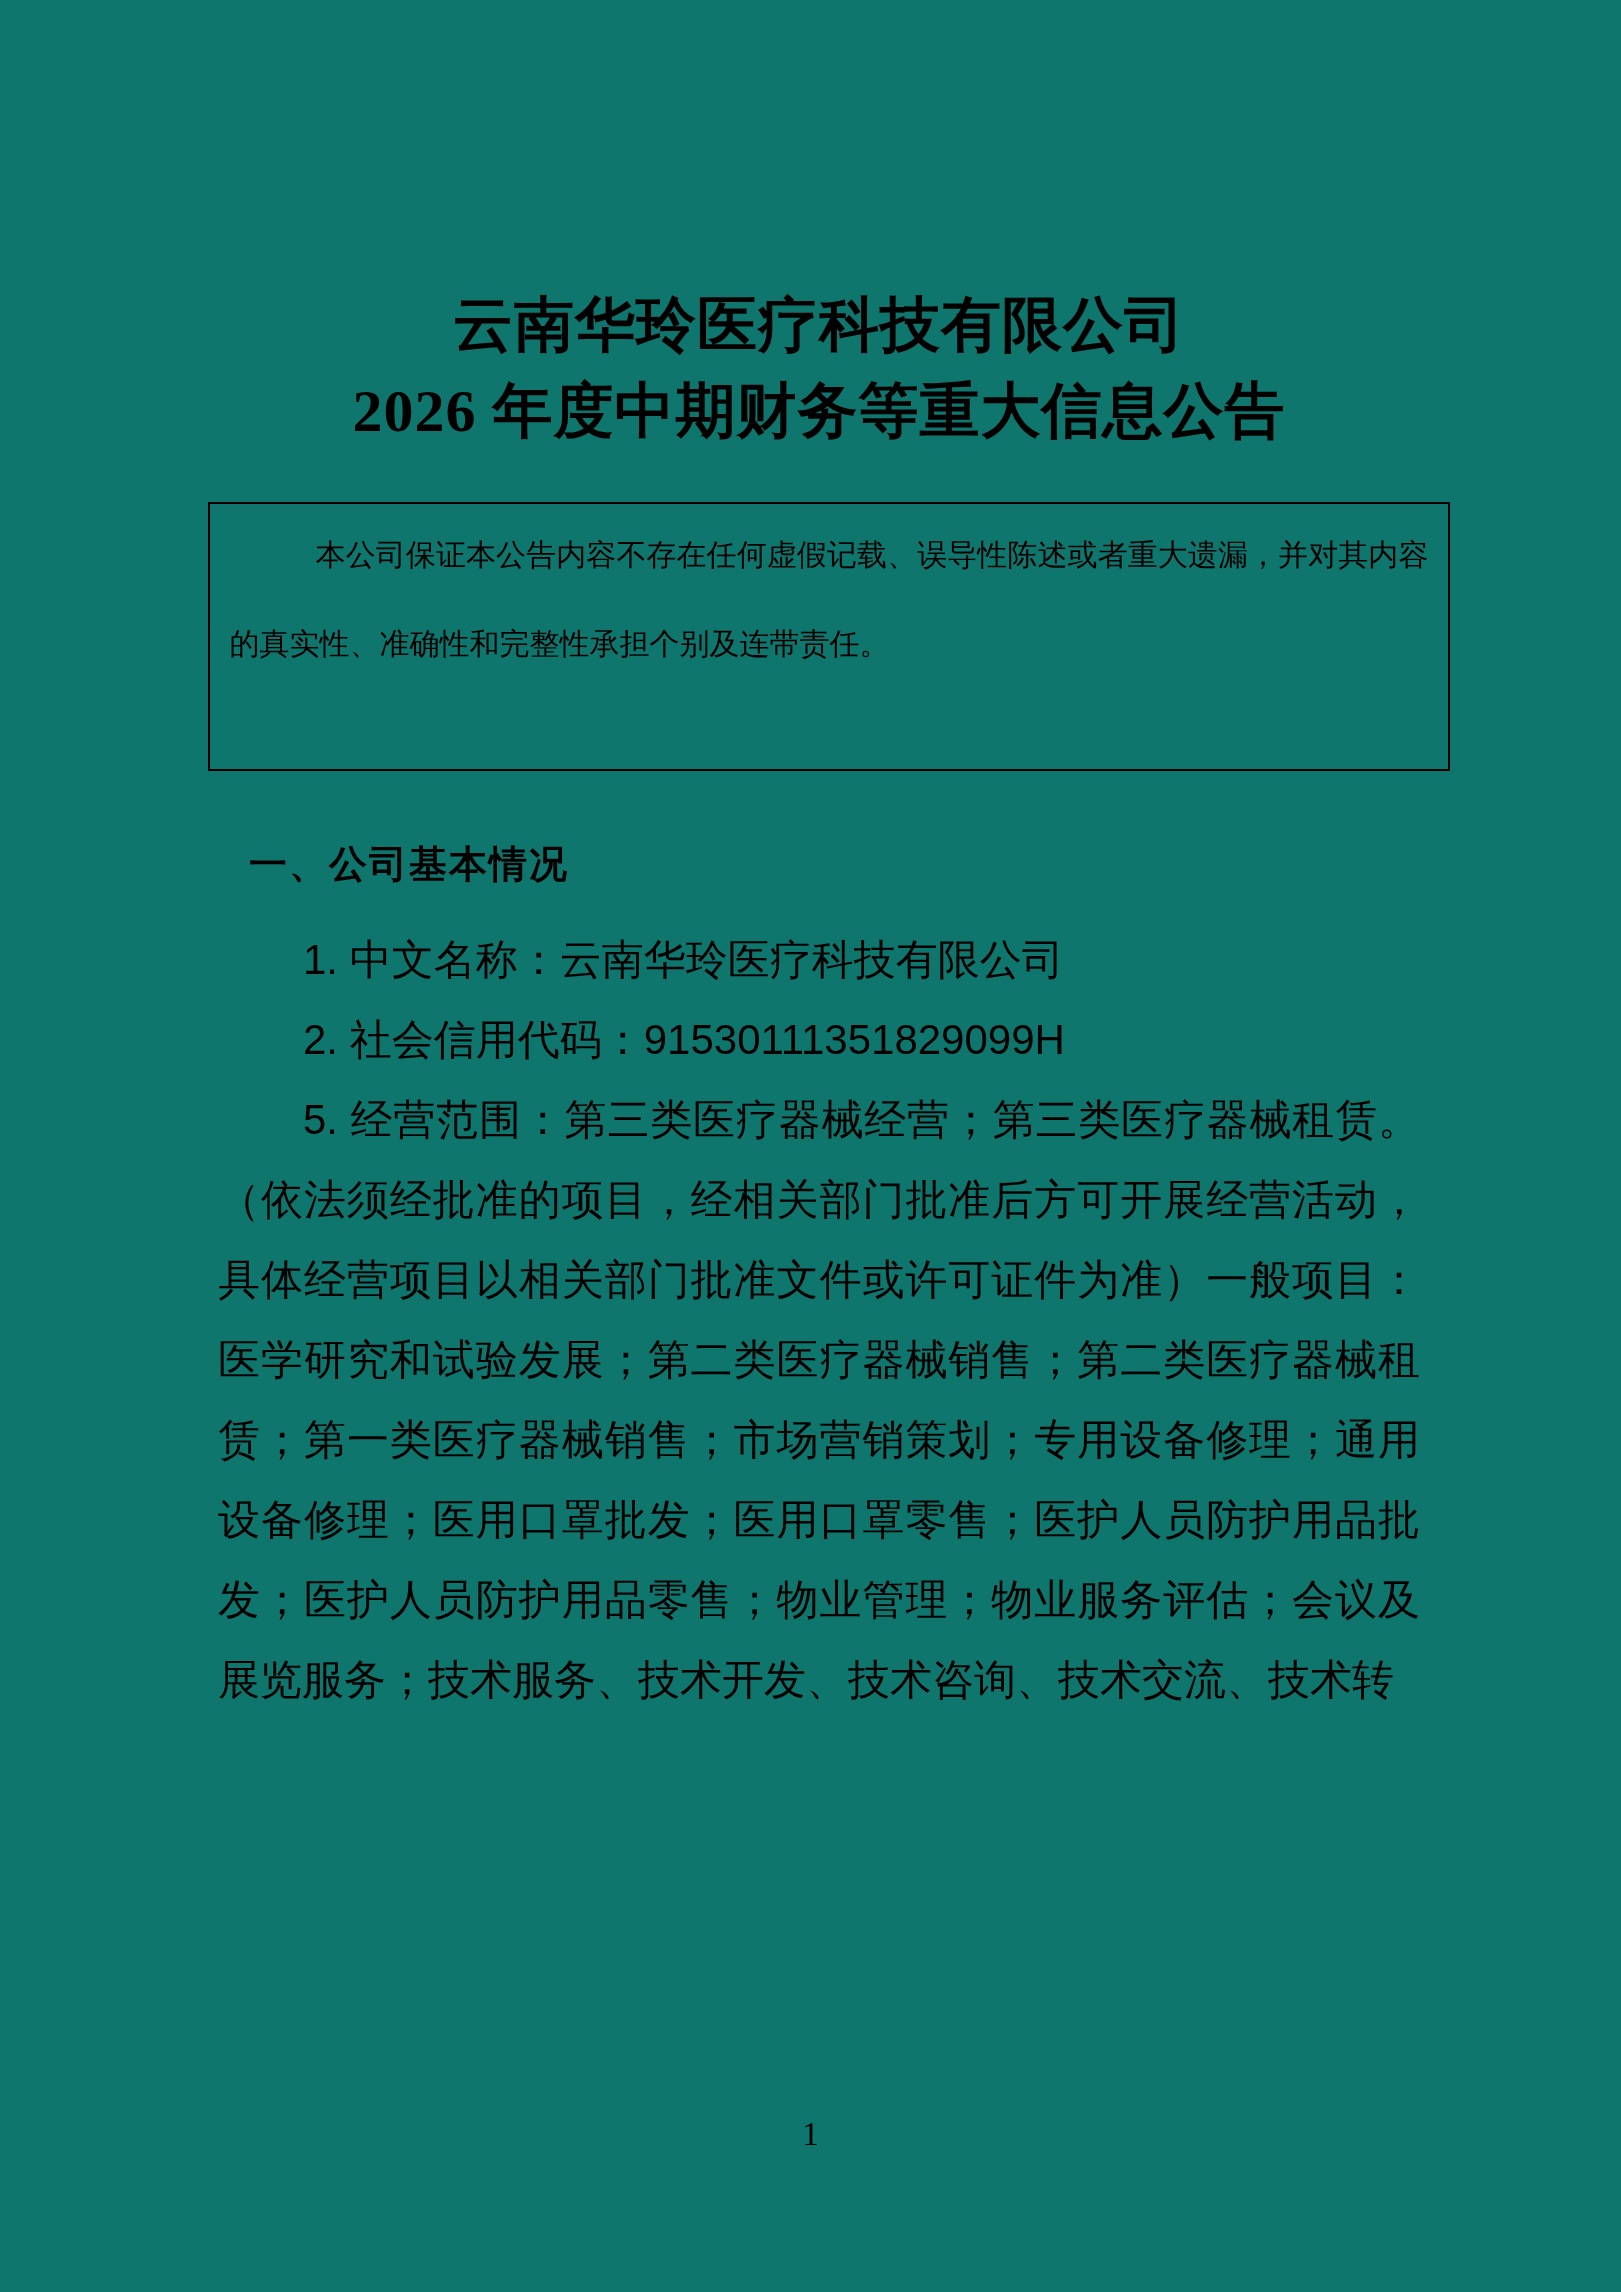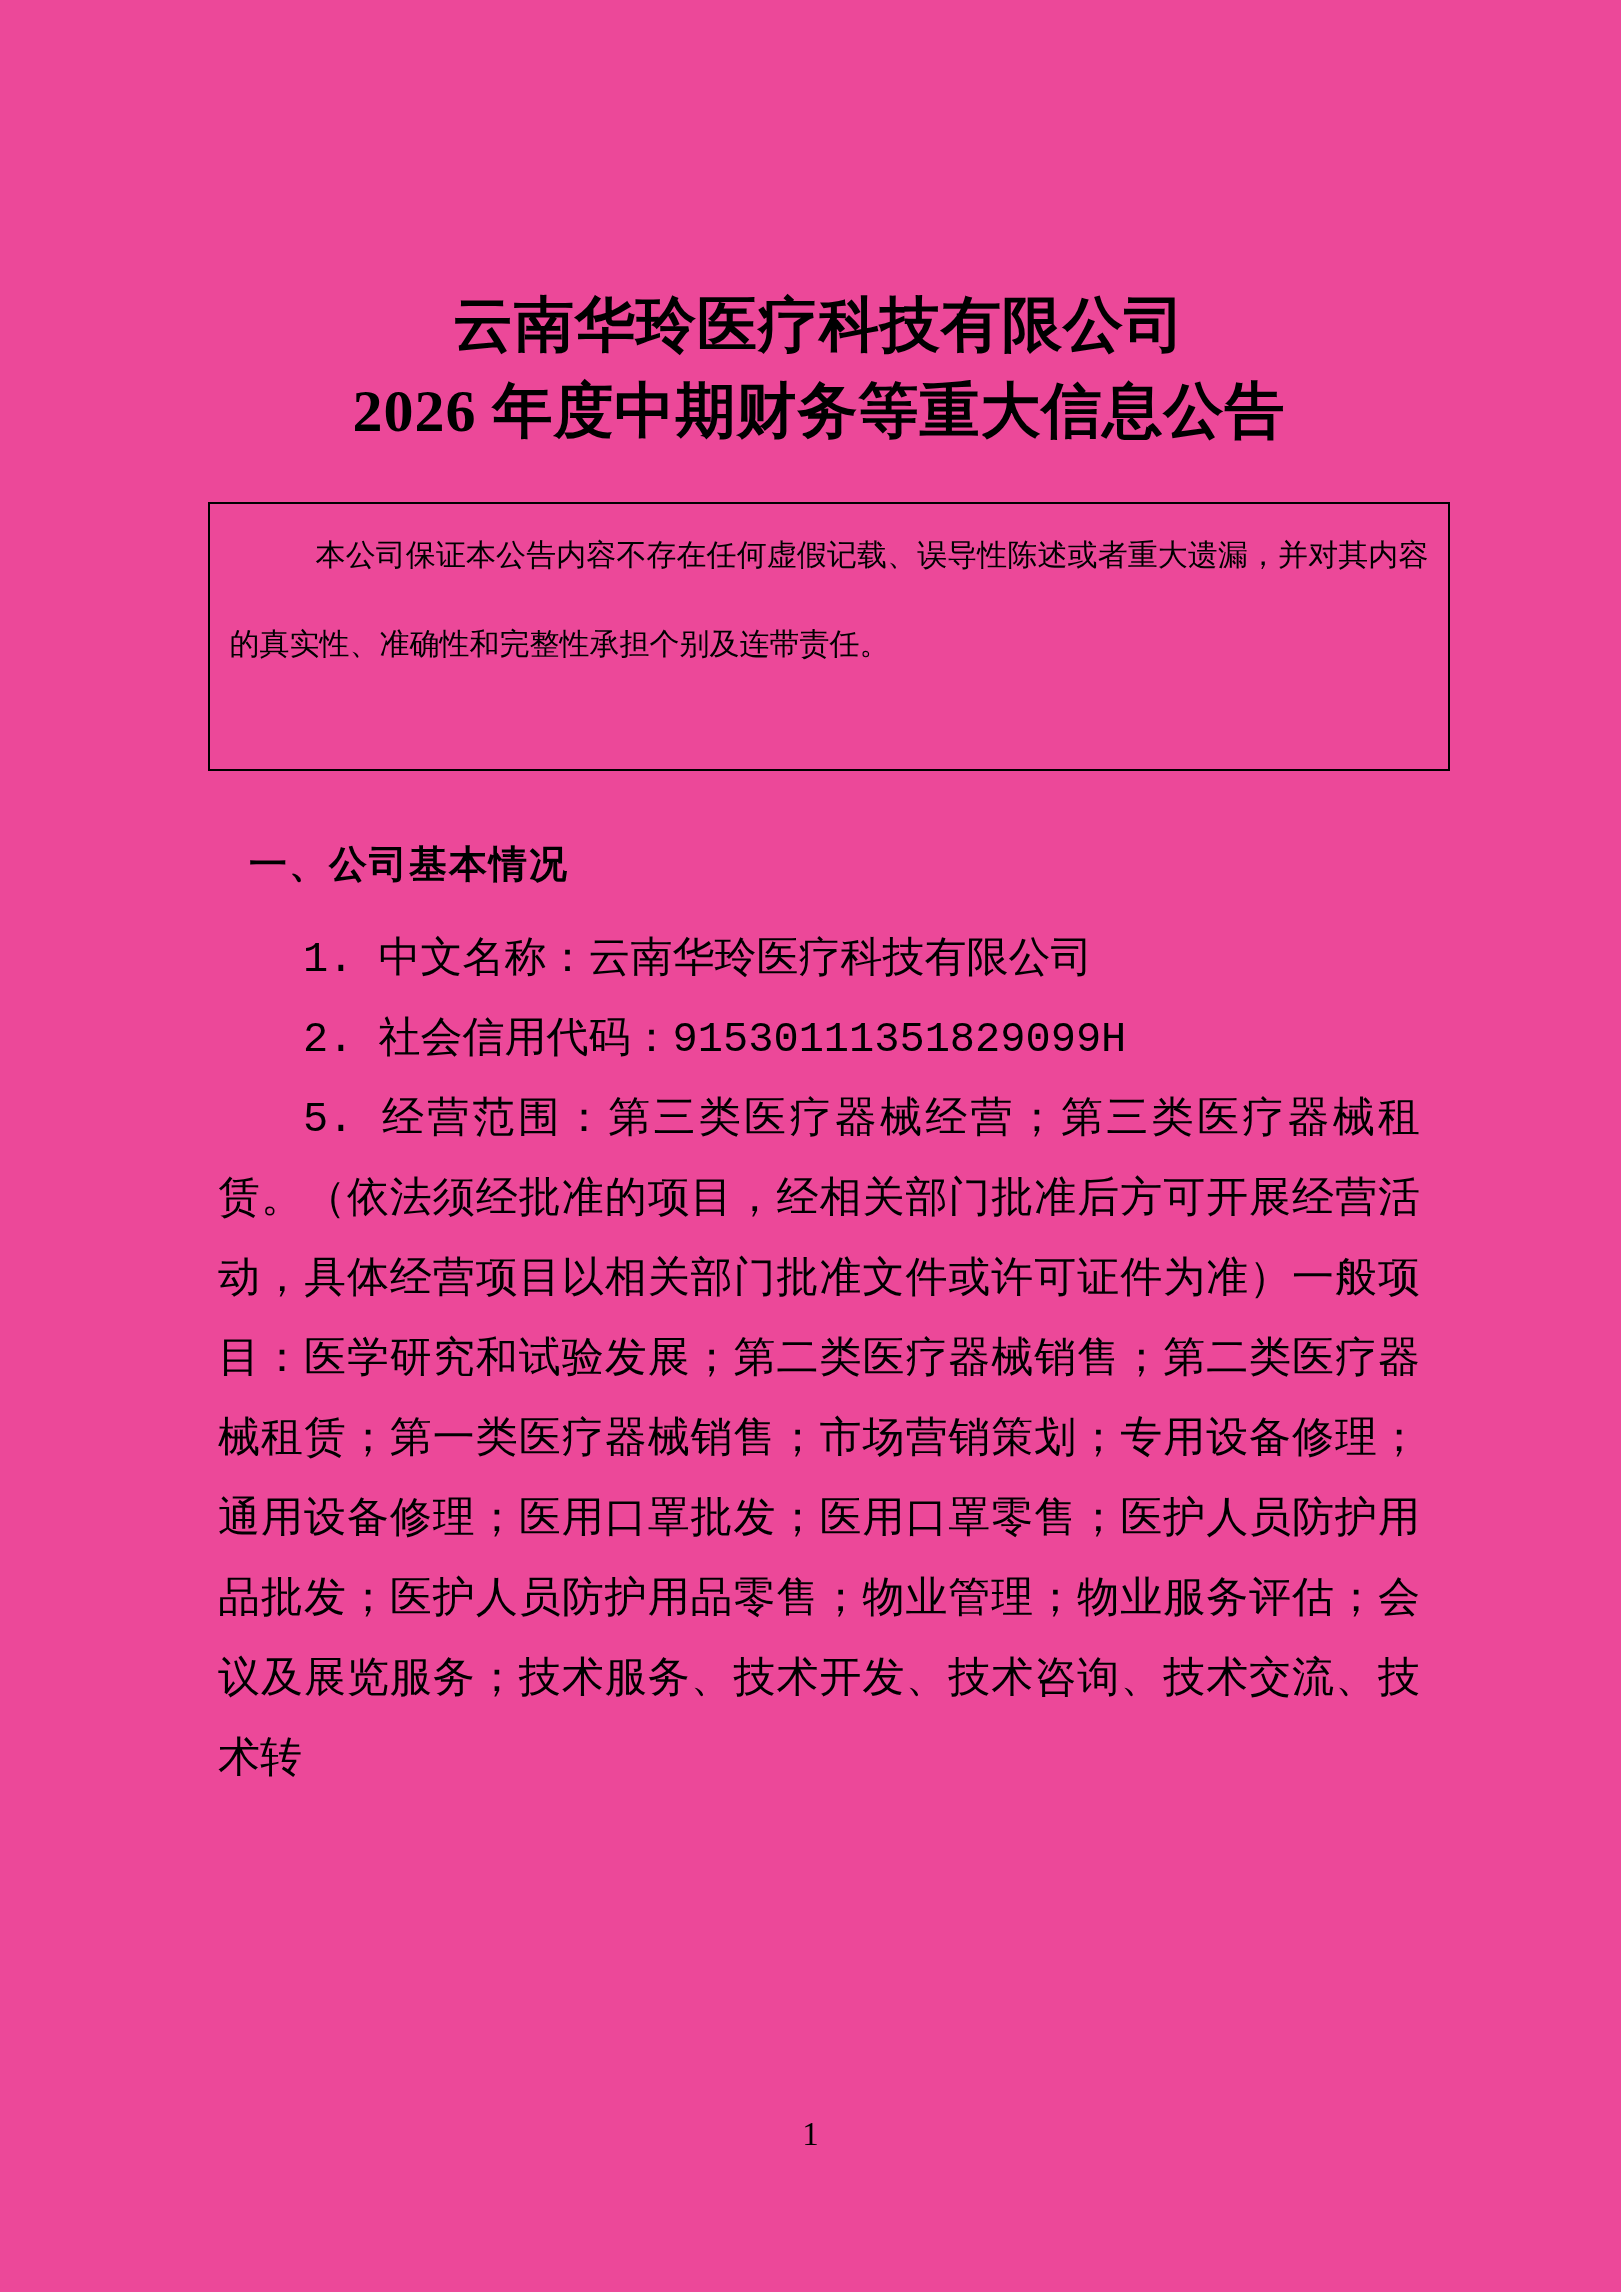--- a/index.html
+++ b/index.html
@@ -2,21 +2,21 @@
 <html><head>
 <meta charset="utf-8">
 <style>
   * { margin: 0; padding: 0; box-sizing: border-box; }
   html, body { background: #9e9e9e; }
   .page {
     position: relative;
     width: 1621px;
     height: 2293px;
     margin: 0 auto;
-    background: #ec4899;
+    background: #0f766e;
     color: #000000;
     overflow: hidden;
     font-family: "Liberation Serif", "DejaVu Serif", serif;
   }
   
   .doc-title {
     position: absolute;
     top: 282px;
     left: 218px;
     width: 1202px;
@@ -63,21 +63,21 @@
     left: 218px;
     top: 920px;
     width: 1202px;
   }
   .doc-body p {
     margin: 0;
     font-size: 42px;
     line-height: 80px;
     text-indent: 85px;
     text-align: justify;
-    font-family: Liberation Mono, monospace;
+    font-family: Liberation Sans, sans-serif;
   }
   
   .page-footer {
     position: absolute;
     left: 0;
     top: 2113px;
     width: 1621px;
     text-align: center;
     font-size: 33px;
     line-height: 43px;

